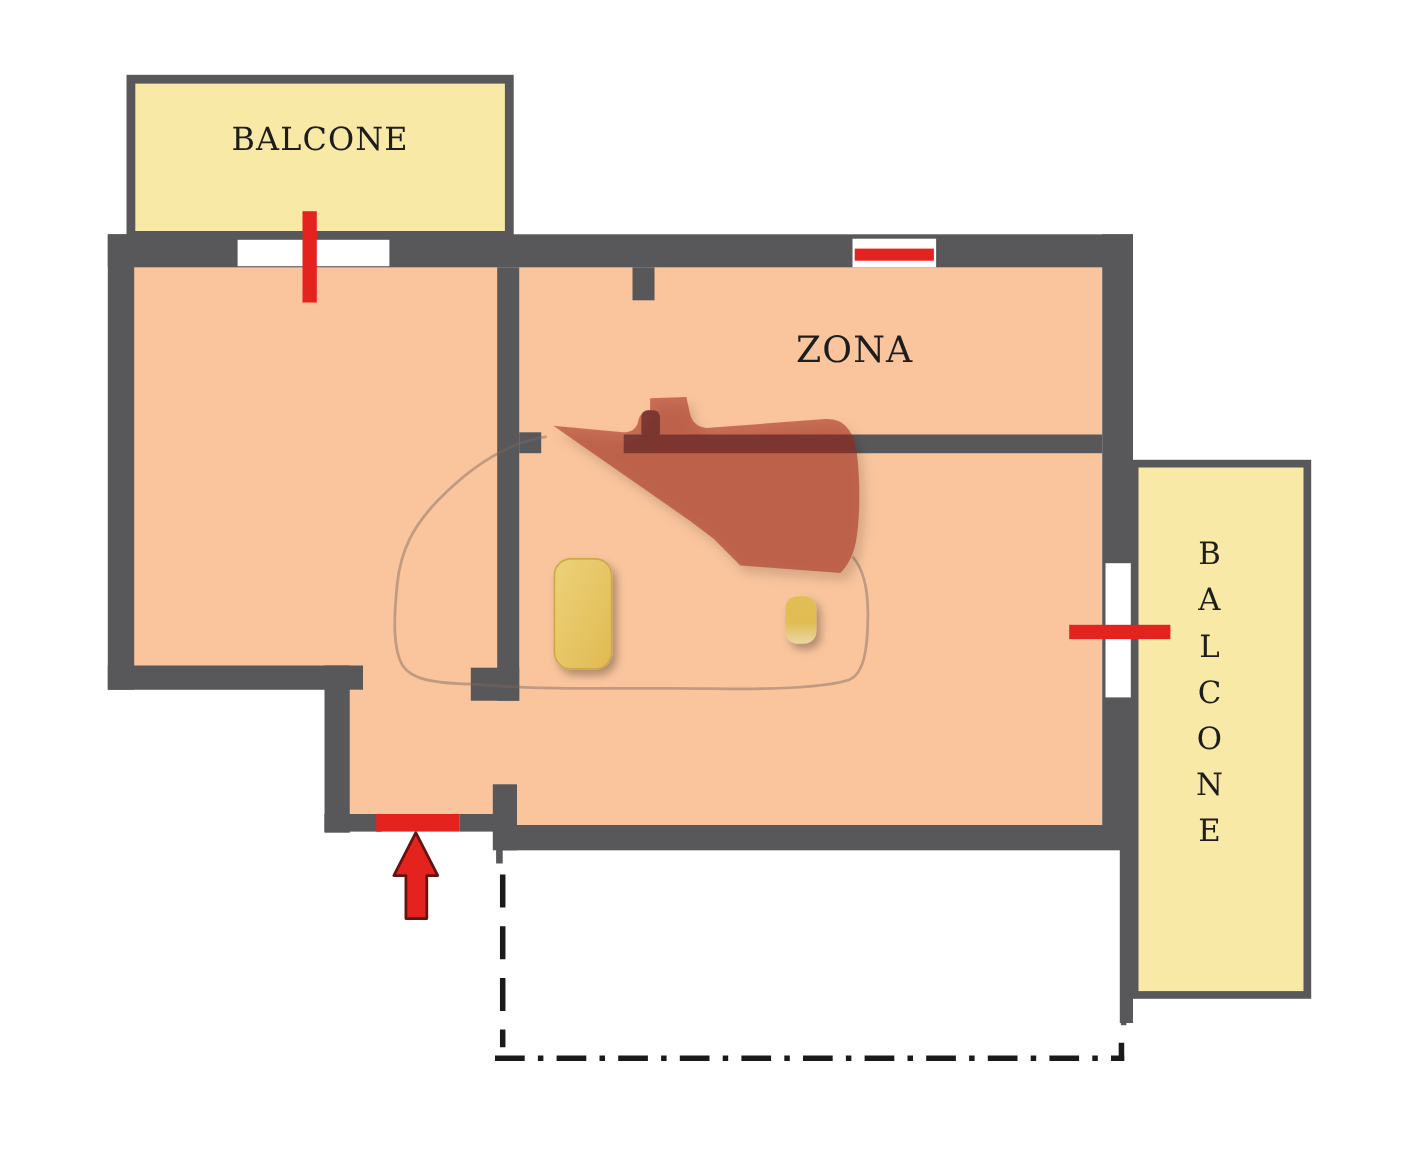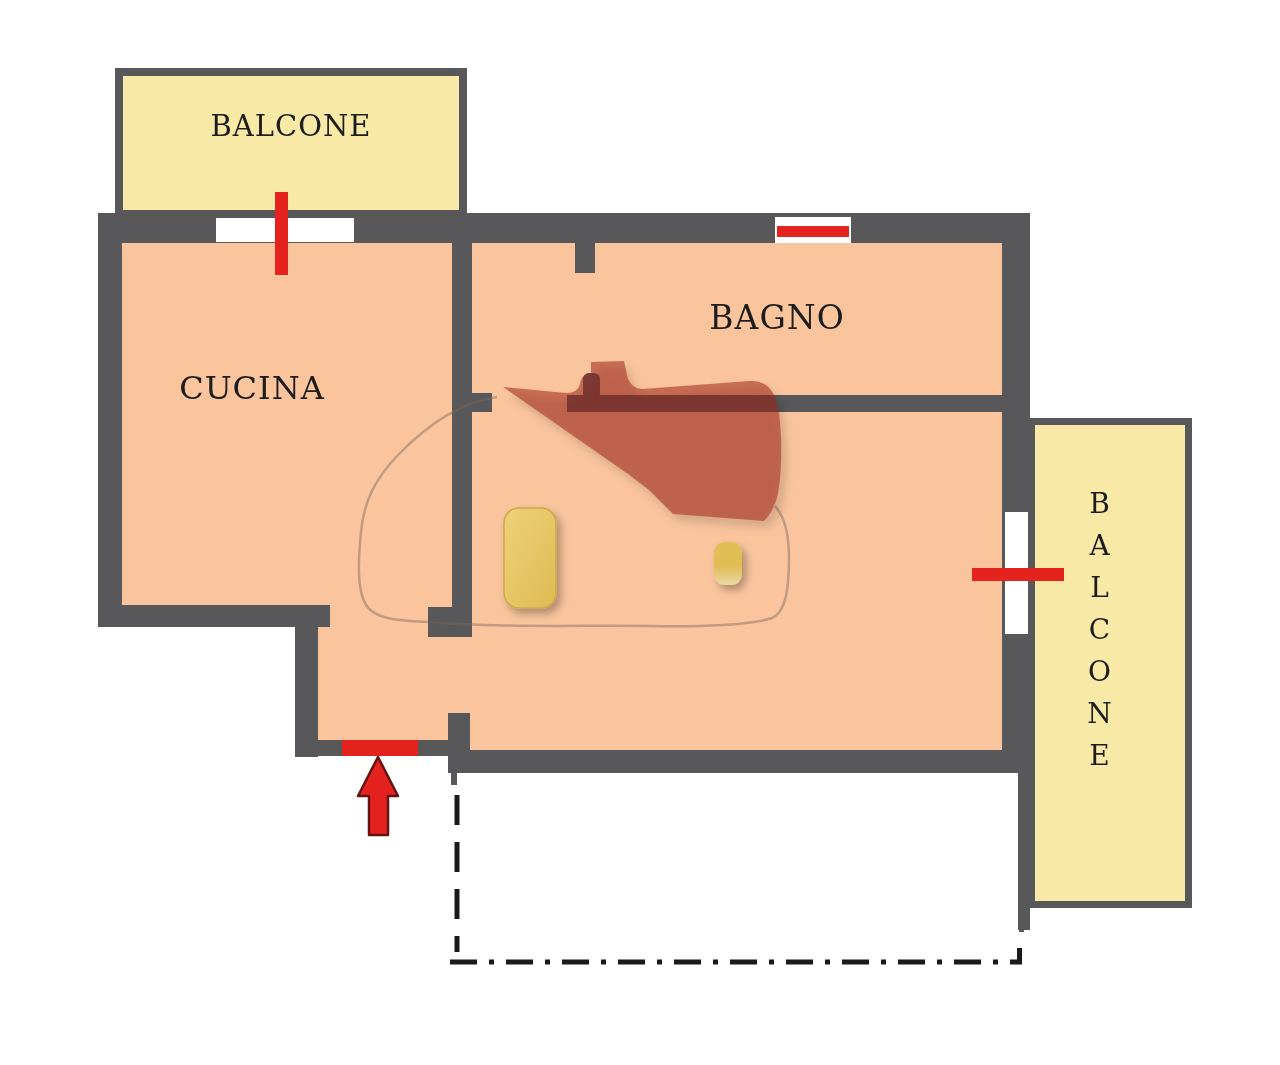--- a/index.html
+++ b/index.html
@@ -93,16 +93,15 @@
     <g>
       <line x1="457" y1="795" x2="457" y2="952" style="stroke:#1a1a1a;stroke-width:5;stroke-dasharray:30 17"></line>
       <line x1="450" y1="962" x2="1022" y2="962" style="stroke:#1a1a1a;stroke-width:5;stroke-dasharray:27 12 5 12"></line>
       <line x1="1019.5" y1="948" x2="1019.5" y2="964" style="stroke:#1a1a1a;stroke-width:5"></line>
     </g>
 
     <path d="M 378,757 L 398,796 L 388,796 L 388,835 L 369,835 L 369,796 L 358,796 Z" style="fill:var(--color-red);stroke:#641310;stroke-width:2.5;stroke-linejoin:round"></path>
   </svg>
 
   <div class="lbl" id="lbl-balcone-top">BALCONE</div>
-  <div class="lbl" id="lbl-cucina">CUCINA</div>
-  <div class="lbl" id="lbl-bagno">BAGNO</div>
+  <div class="lbl" id="lbl-bagno">ZONA</div>
   <div class="lbl" id="lbl-balcone-right">BALCONE</div>
 </div>
 
 </body></html>

